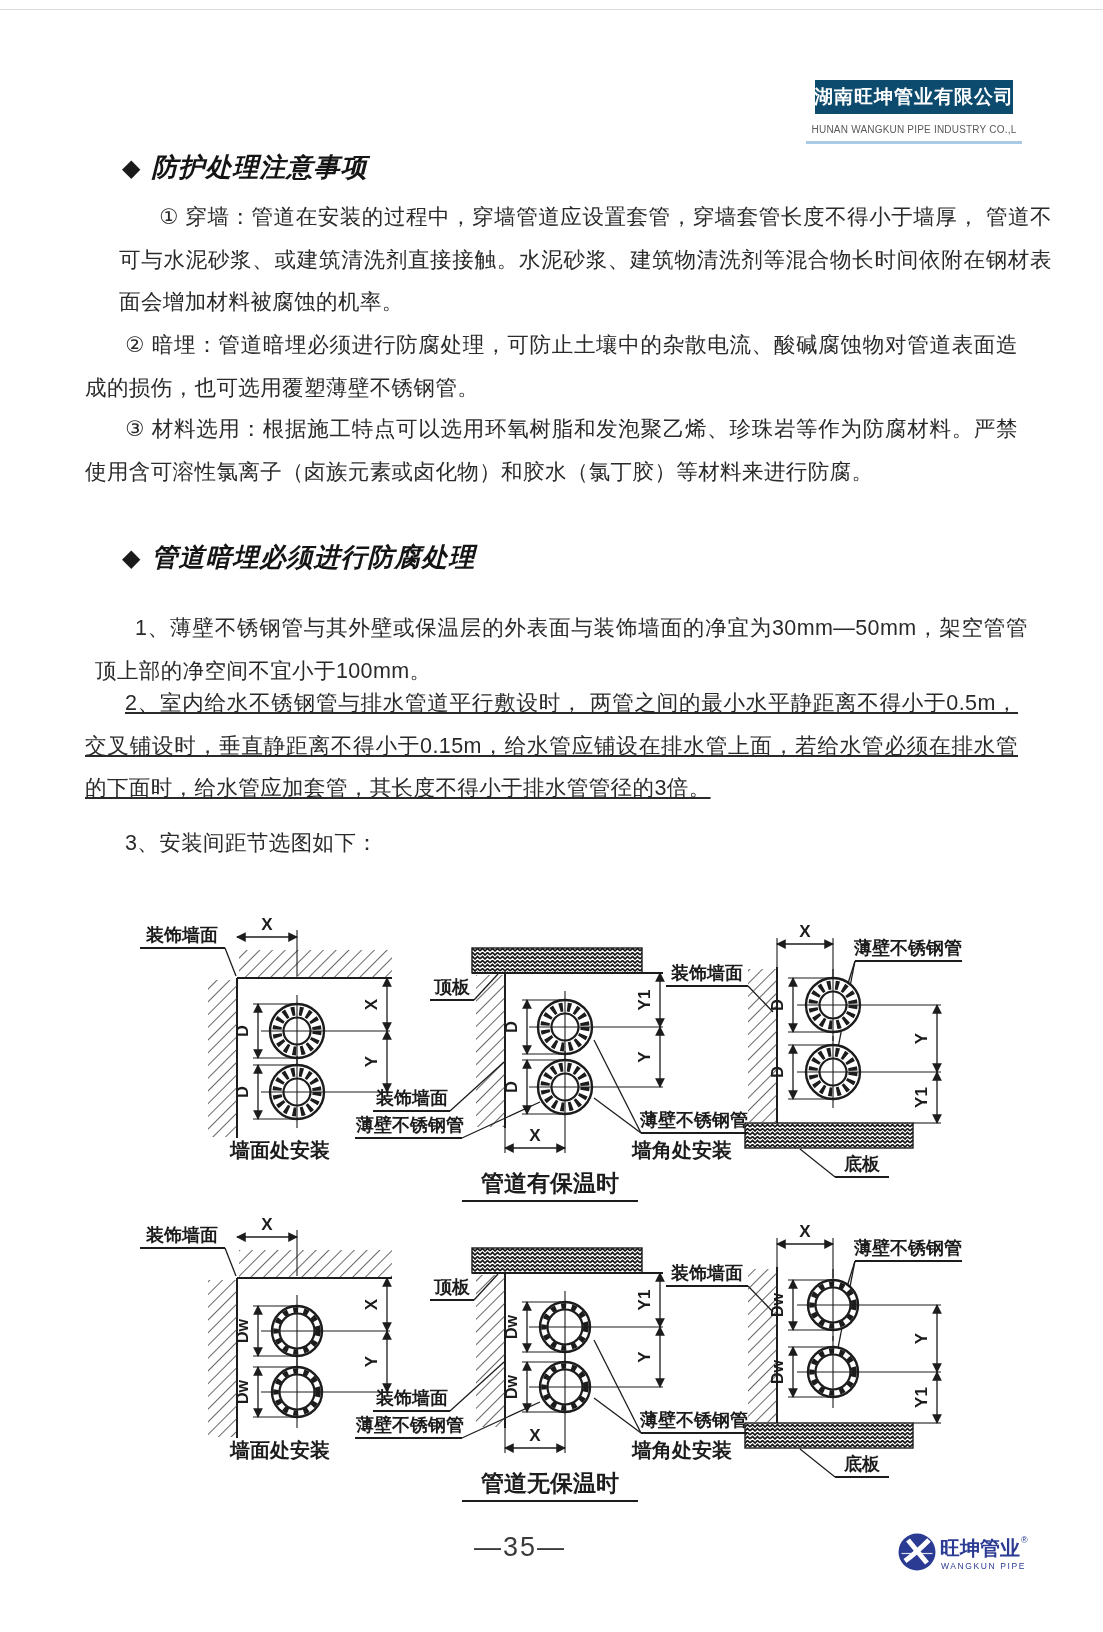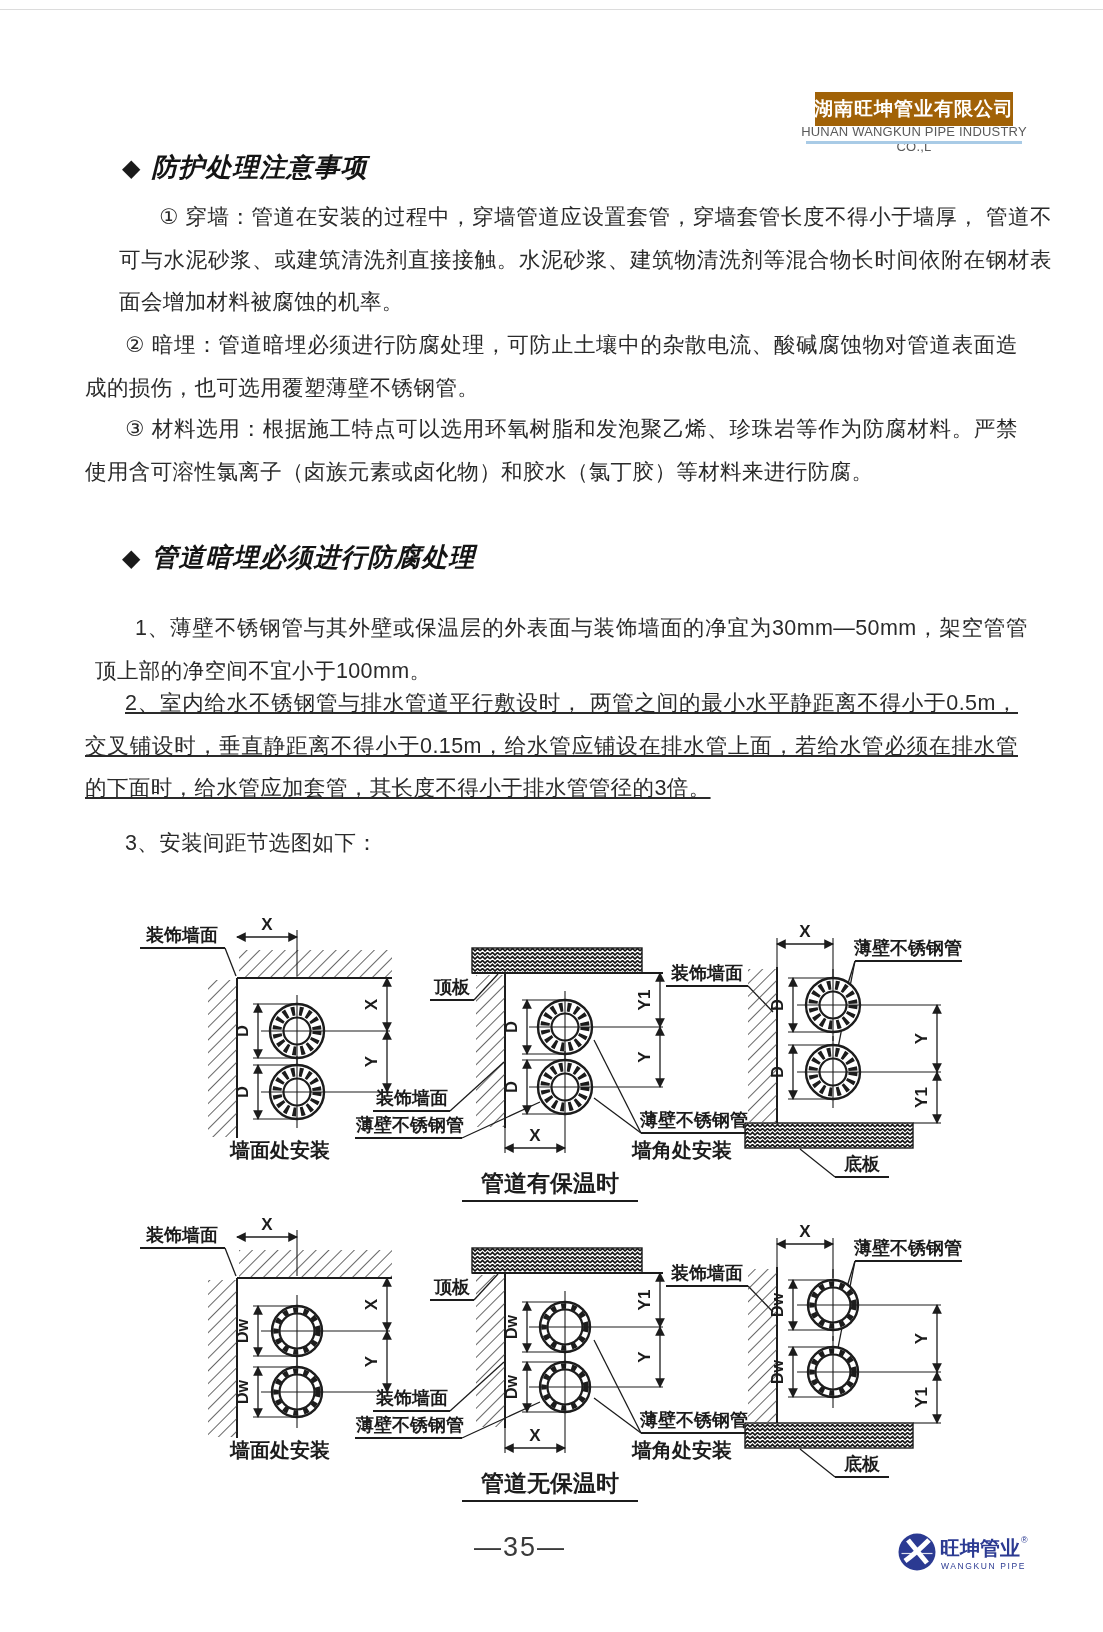--- a/index.html
+++ b/index.html
@@ -4,24 +4,24 @@
 <style>
   html,body{margin:0;padding:0;}
   body{
     width:1103px;height:1632px;position:relative;background:#ffffff;
     font-family:"Liberation Sans","DejaVu Sans",sans-serif;color:#262626;
     overflow:hidden;
   }
   .abs{position:absolute;}
   .page-edge{left:0;top:9px;width:1103px;height:1px;background:#dcdcdc;}
   
-  .hdr-box{left:815px;top:92px;width:198px;height:34px;background:#a16207;
+  .hdr-box{left:815px;top:80px;width:198px;height:34px;background:#0c4a6e;
     display:flex;align-items:center;justify-content:center;}
   .hdr-box span{color:#ffffff;font-size:19px;font-weight:bold;letter-spacing:1px;white-space:nowrap;}
-  .hdr-en{left:800px;top:124px;width:228px;text-align:center;font-size:13px;color:#5a5a5a;letter-spacing:.2px;}
+  .hdr-en{left:800px;top:124px;width:228px;text-align:center;font-size:10px;color:#5a5a5a;letter-spacing:.2px;}
   .hdr-line{left:806px;top:141px;width:216px;height:3px;background:#a9cbe6;}
   
   .sect{left:122px;font-size:26px;font-weight:bold;color:#141414;letter-spacing:1px;white-space:nowrap;font-style:italic;}
   .sect .dia{font-size:24px;margin-right:10px;color:#1a1a1a;}
   .para{left:85px;width:933px;font-size:21.5px;line-height:42.5px;color:#2a2a2a;
     text-align:justify;text-indent:40px;letter-spacing:.4px;}
   
   .pagenum{left:430px;top:1532px;width:180px;text-align:center;font-size:27px;color:#3a3a3a;letter-spacing:2px;}
   .logo{left:896px;top:1528px;width:140px;height:48px;}
   svg{display:block;}

